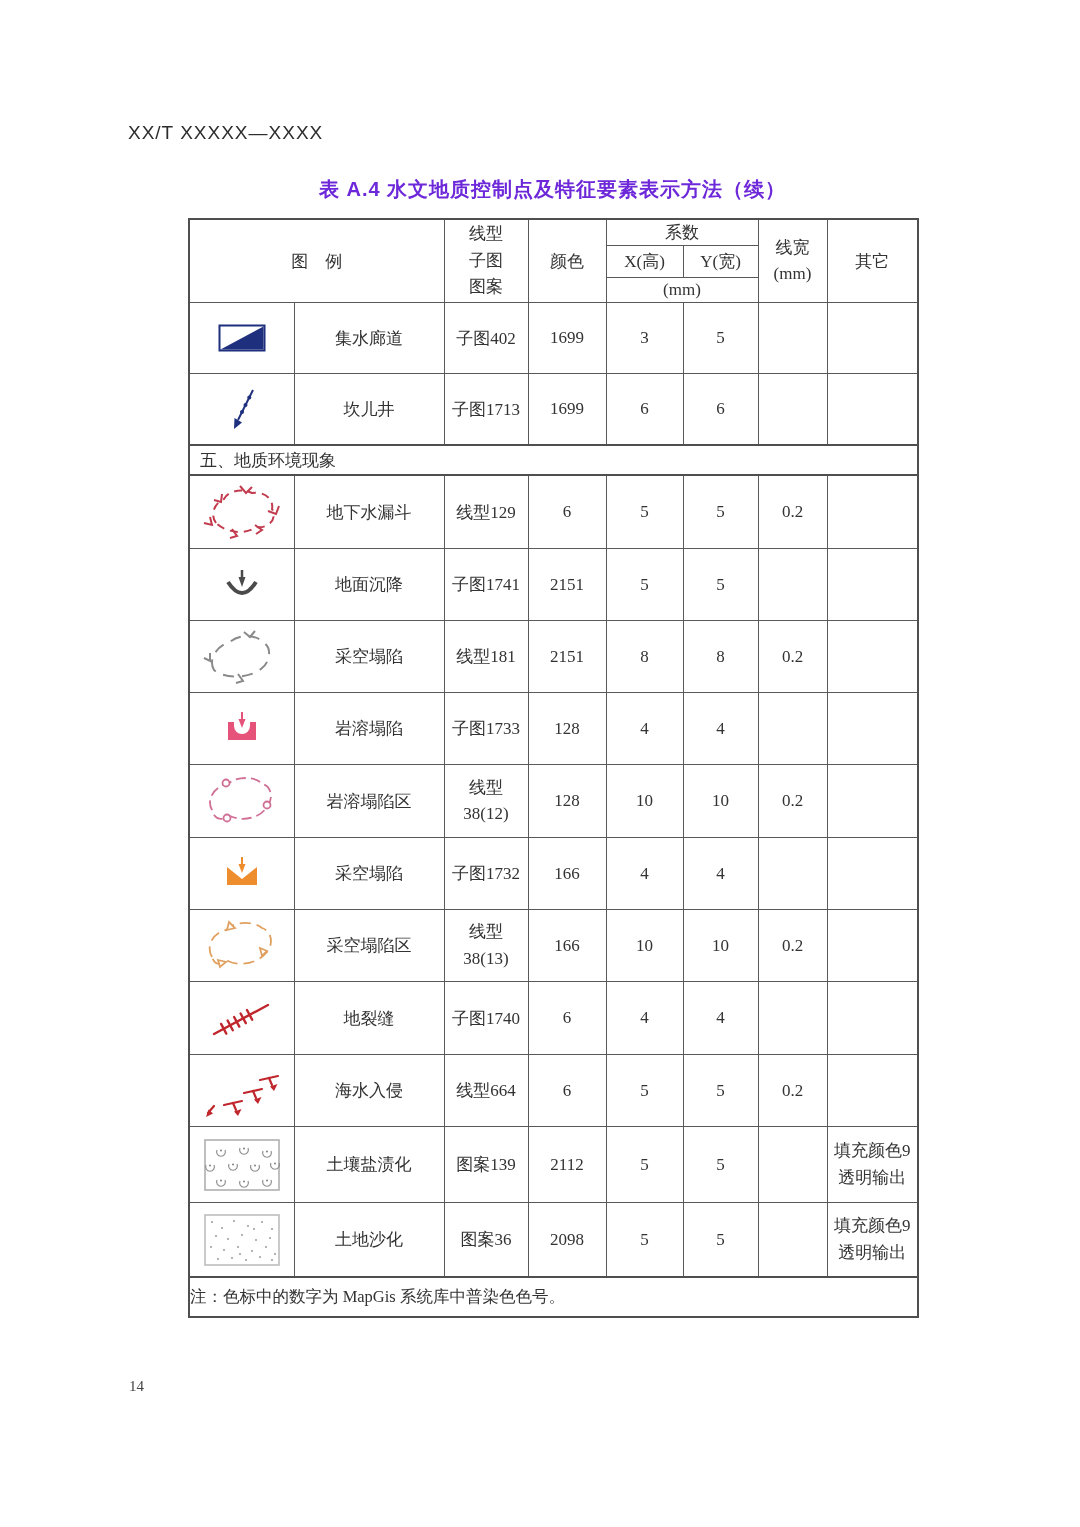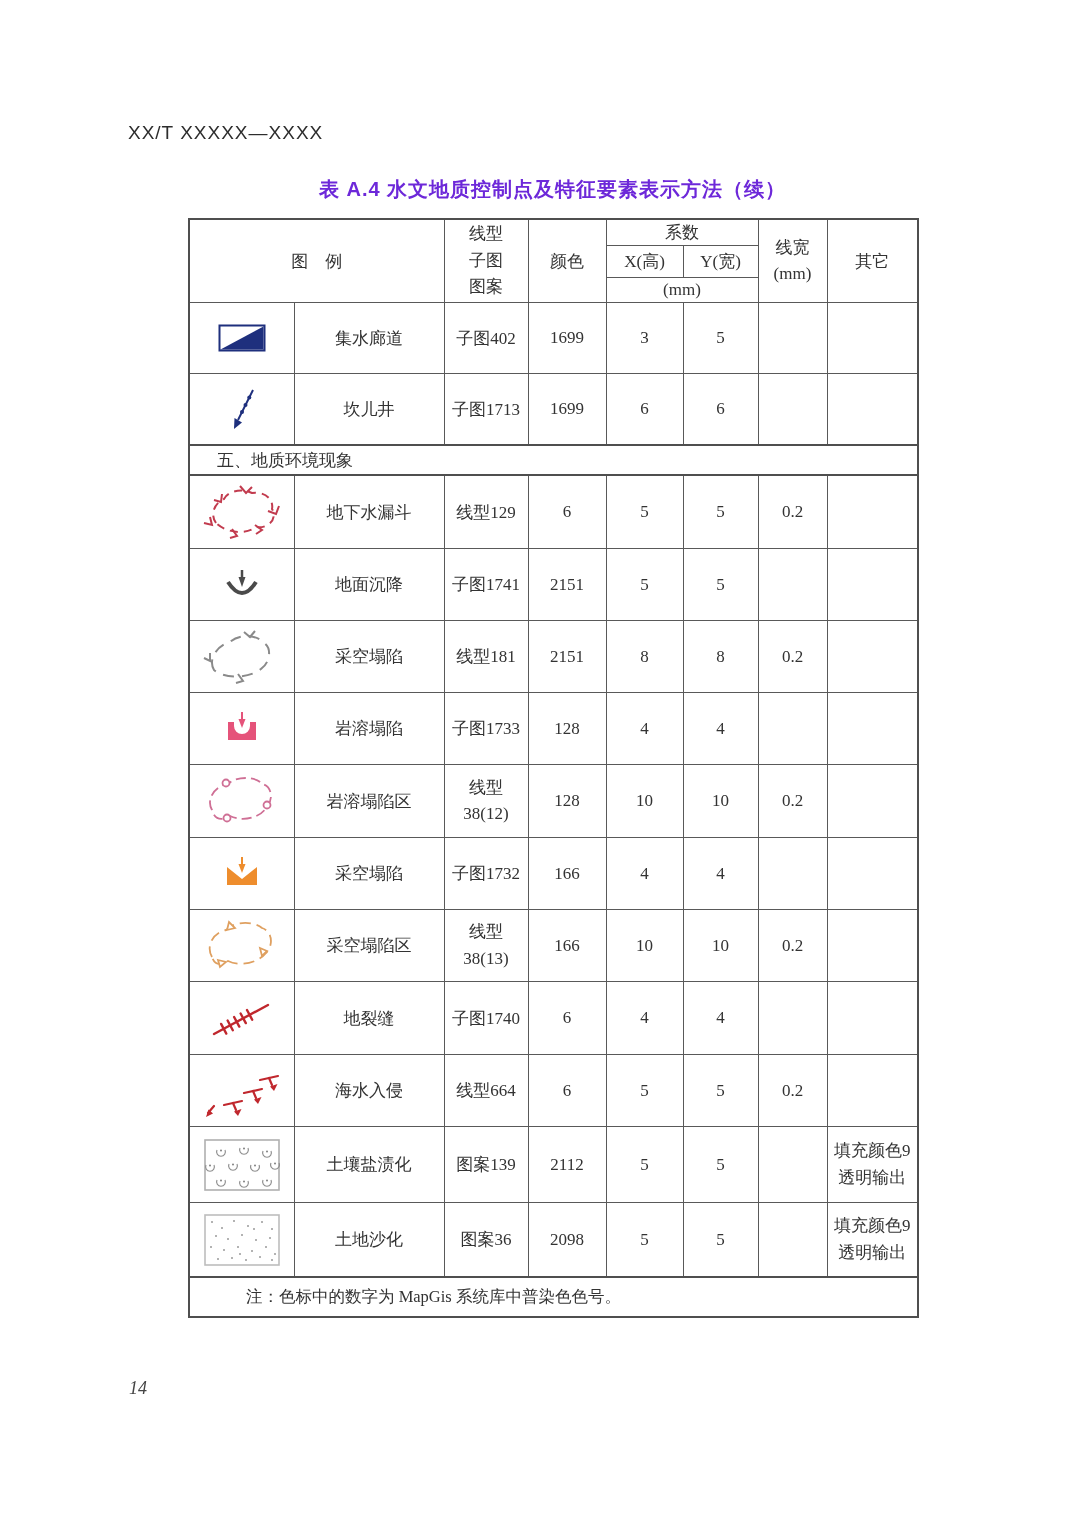--- a/index.html
+++ b/index.html
@@ -8,24 +8,24 @@
   .tbl-title{position:absolute;left:188px;top:176px;width:729px;text-align:center;font-family:"Liberation Sans","DejaVu Sans",sans-serif;font-weight:bold;font-size:20px;letter-spacing:1px;color:#6d28d9;}
   table.symtab{position:absolute;left:188px;top:218px;width:729px;border-collapse:collapse;table-layout:fixed;border:2px solid #4f4f4f;}
   table.symtab td{border:1px solid #595959;text-align:center;vertical-align:middle;font-size:17px;color:#333;padding:0;overflow:hidden;}
   .pre{white-space:pre-line;line-height:1.55;}
   tr.h1 td{height:25px;} tr.h2 td{height:31px;} tr.h3 td{height:24px;}
   tr.dr td{height:71px;margin-left:8px;}
   tr.dr2 td{height:70px;}
   tr.drA td{height:72px;}
   tr.drS td{height:75px;}
   tr.drT td{height:73px;}
-  tr.sect td{height:28px;text-align:left;padding-left:27px;border-top:2px solid #4f4f4f;border-bottom:2px solid #4f4f4f;}
-  tr.note td{height:38px;text-align:left;padding-left:56px;border-top:2px solid #4f4f4f;font-size:16.5px;}
+  tr.sect td{height:28px;text-align:left;padding-left:10px;border-top:2px solid #4f4f4f;border-bottom:2px solid #4f4f4f;}
+  tr.note td{height:38px;text-align:left;border-top:2px solid #4f4f4f;font-size:16.5px;}
   .other-cell{font-size:16px;}
-  .pgnum{position:absolute;left:129px;top:1378px;font-size:18px;color:#444;font-style:italic;}
+  .pgnum{position:absolute;left:129px;top:1378px;font-size:15px;color:#444;}
   svg{display:block;margin:0 auto;}
 </style>
 </head>
 <body>
 
 <div class="doc-code">XX/T XXXXX—XXXX</div>
 <div class="tbl-title">表 A.4  水文地质控制点及特征要素表示方法（续）</div>
 
 <table class="symtab">
   <colgroup>

